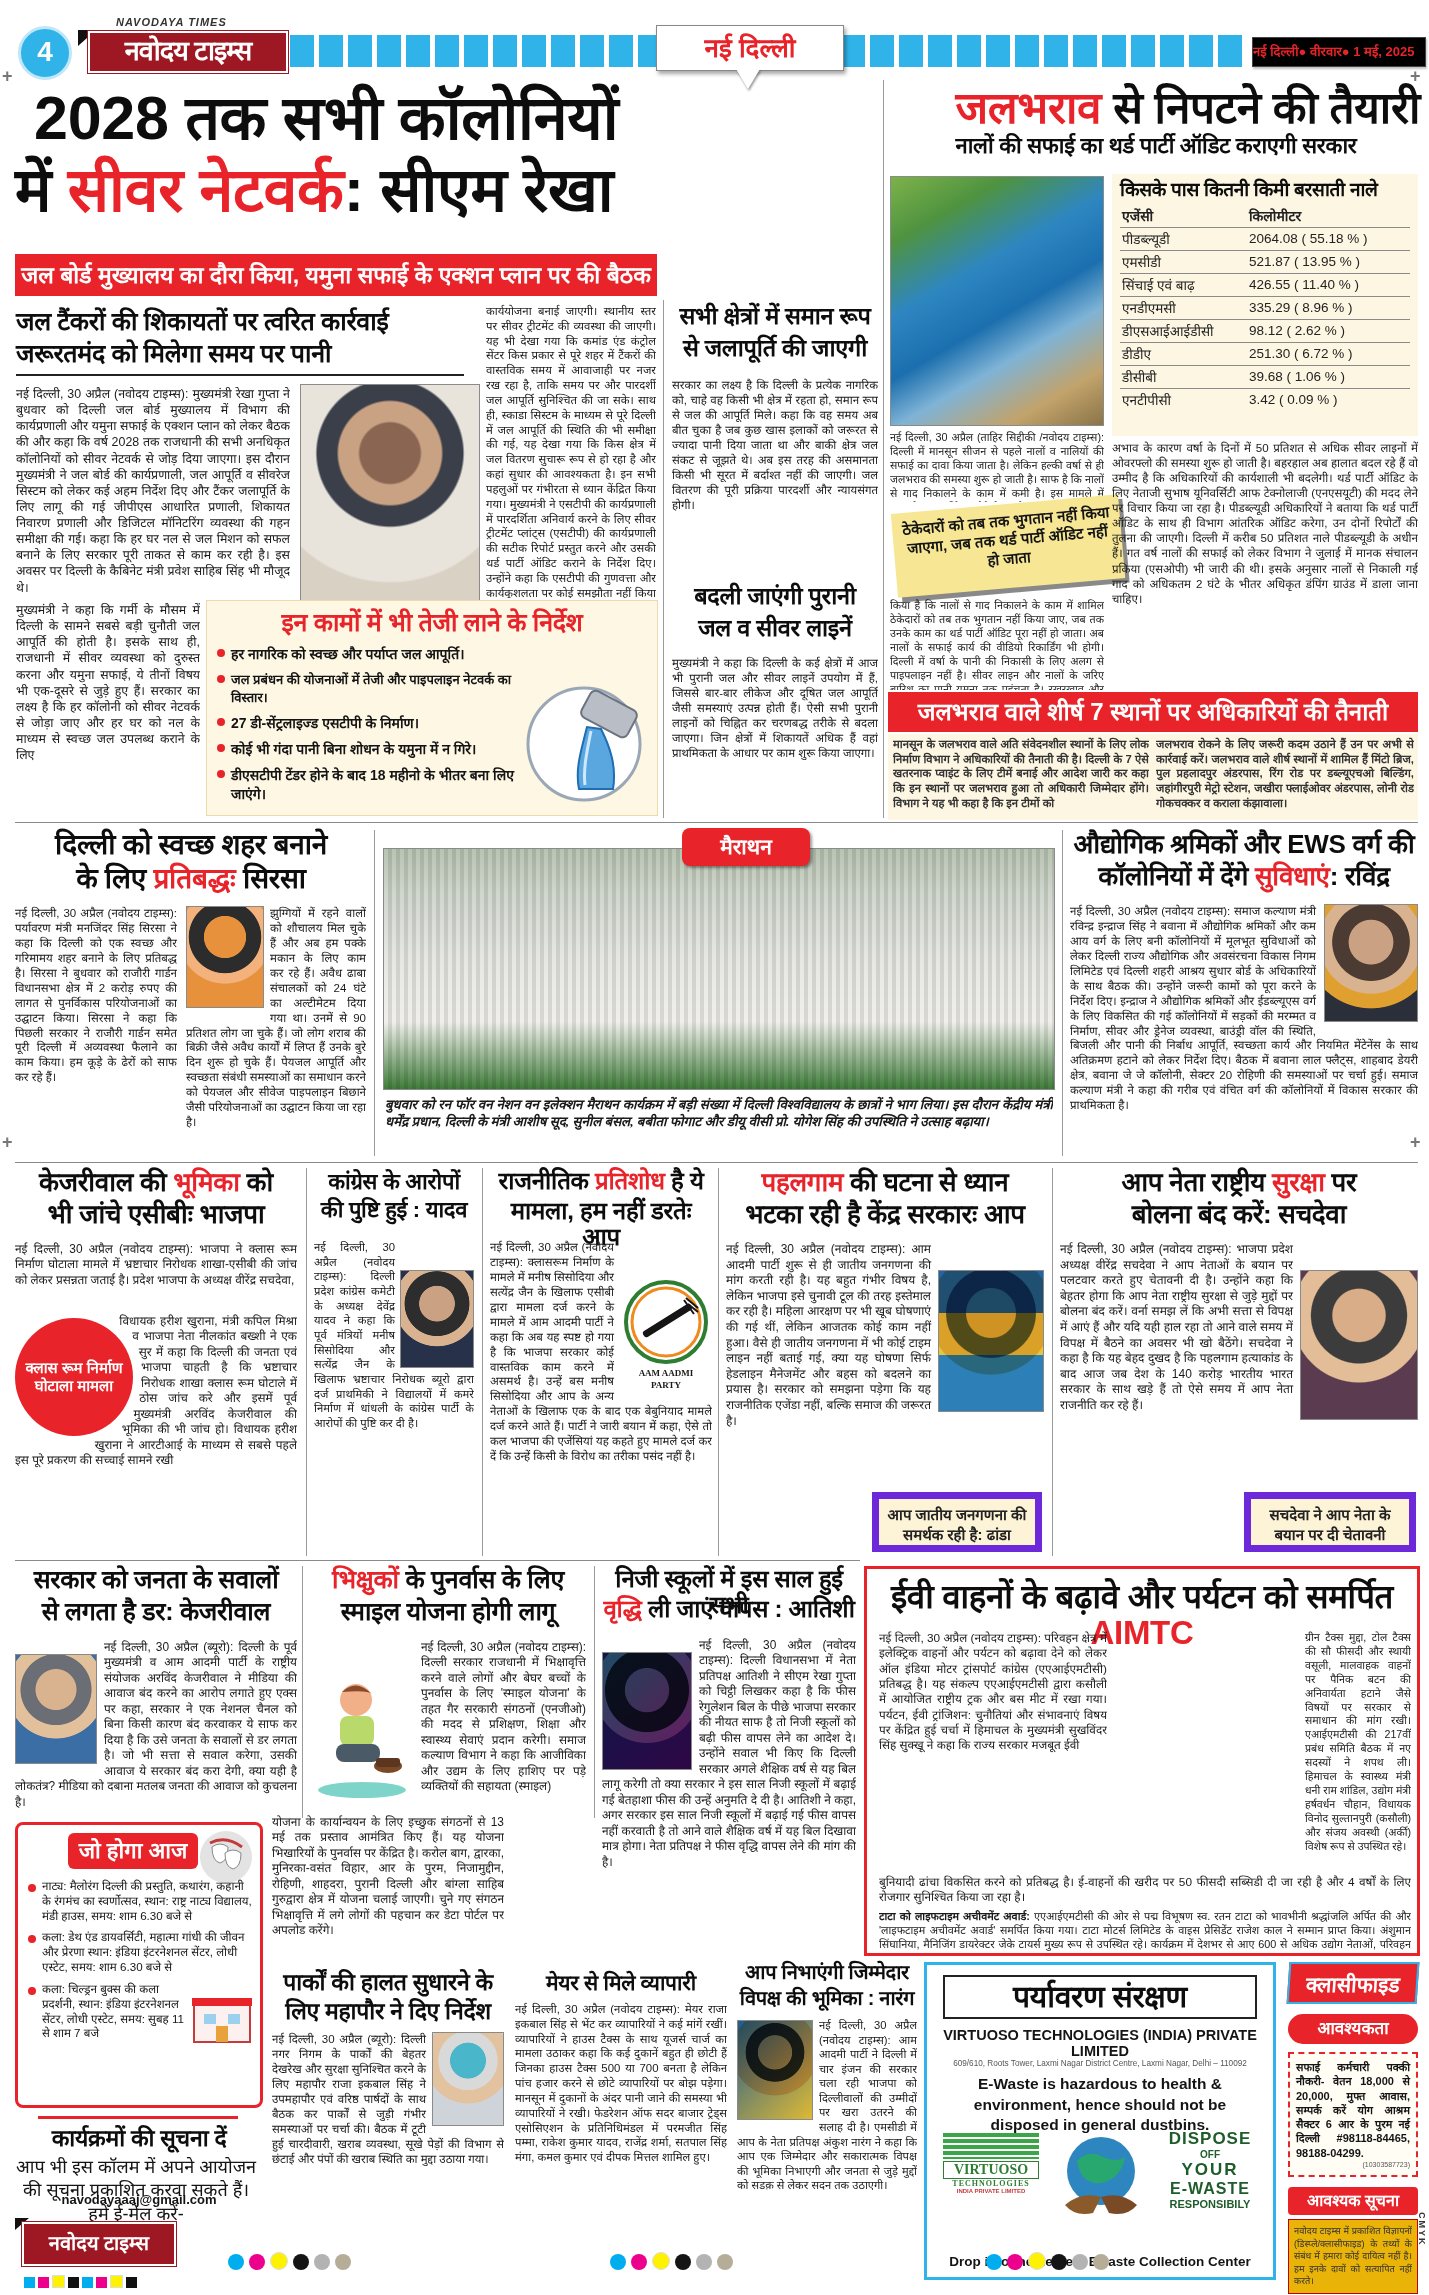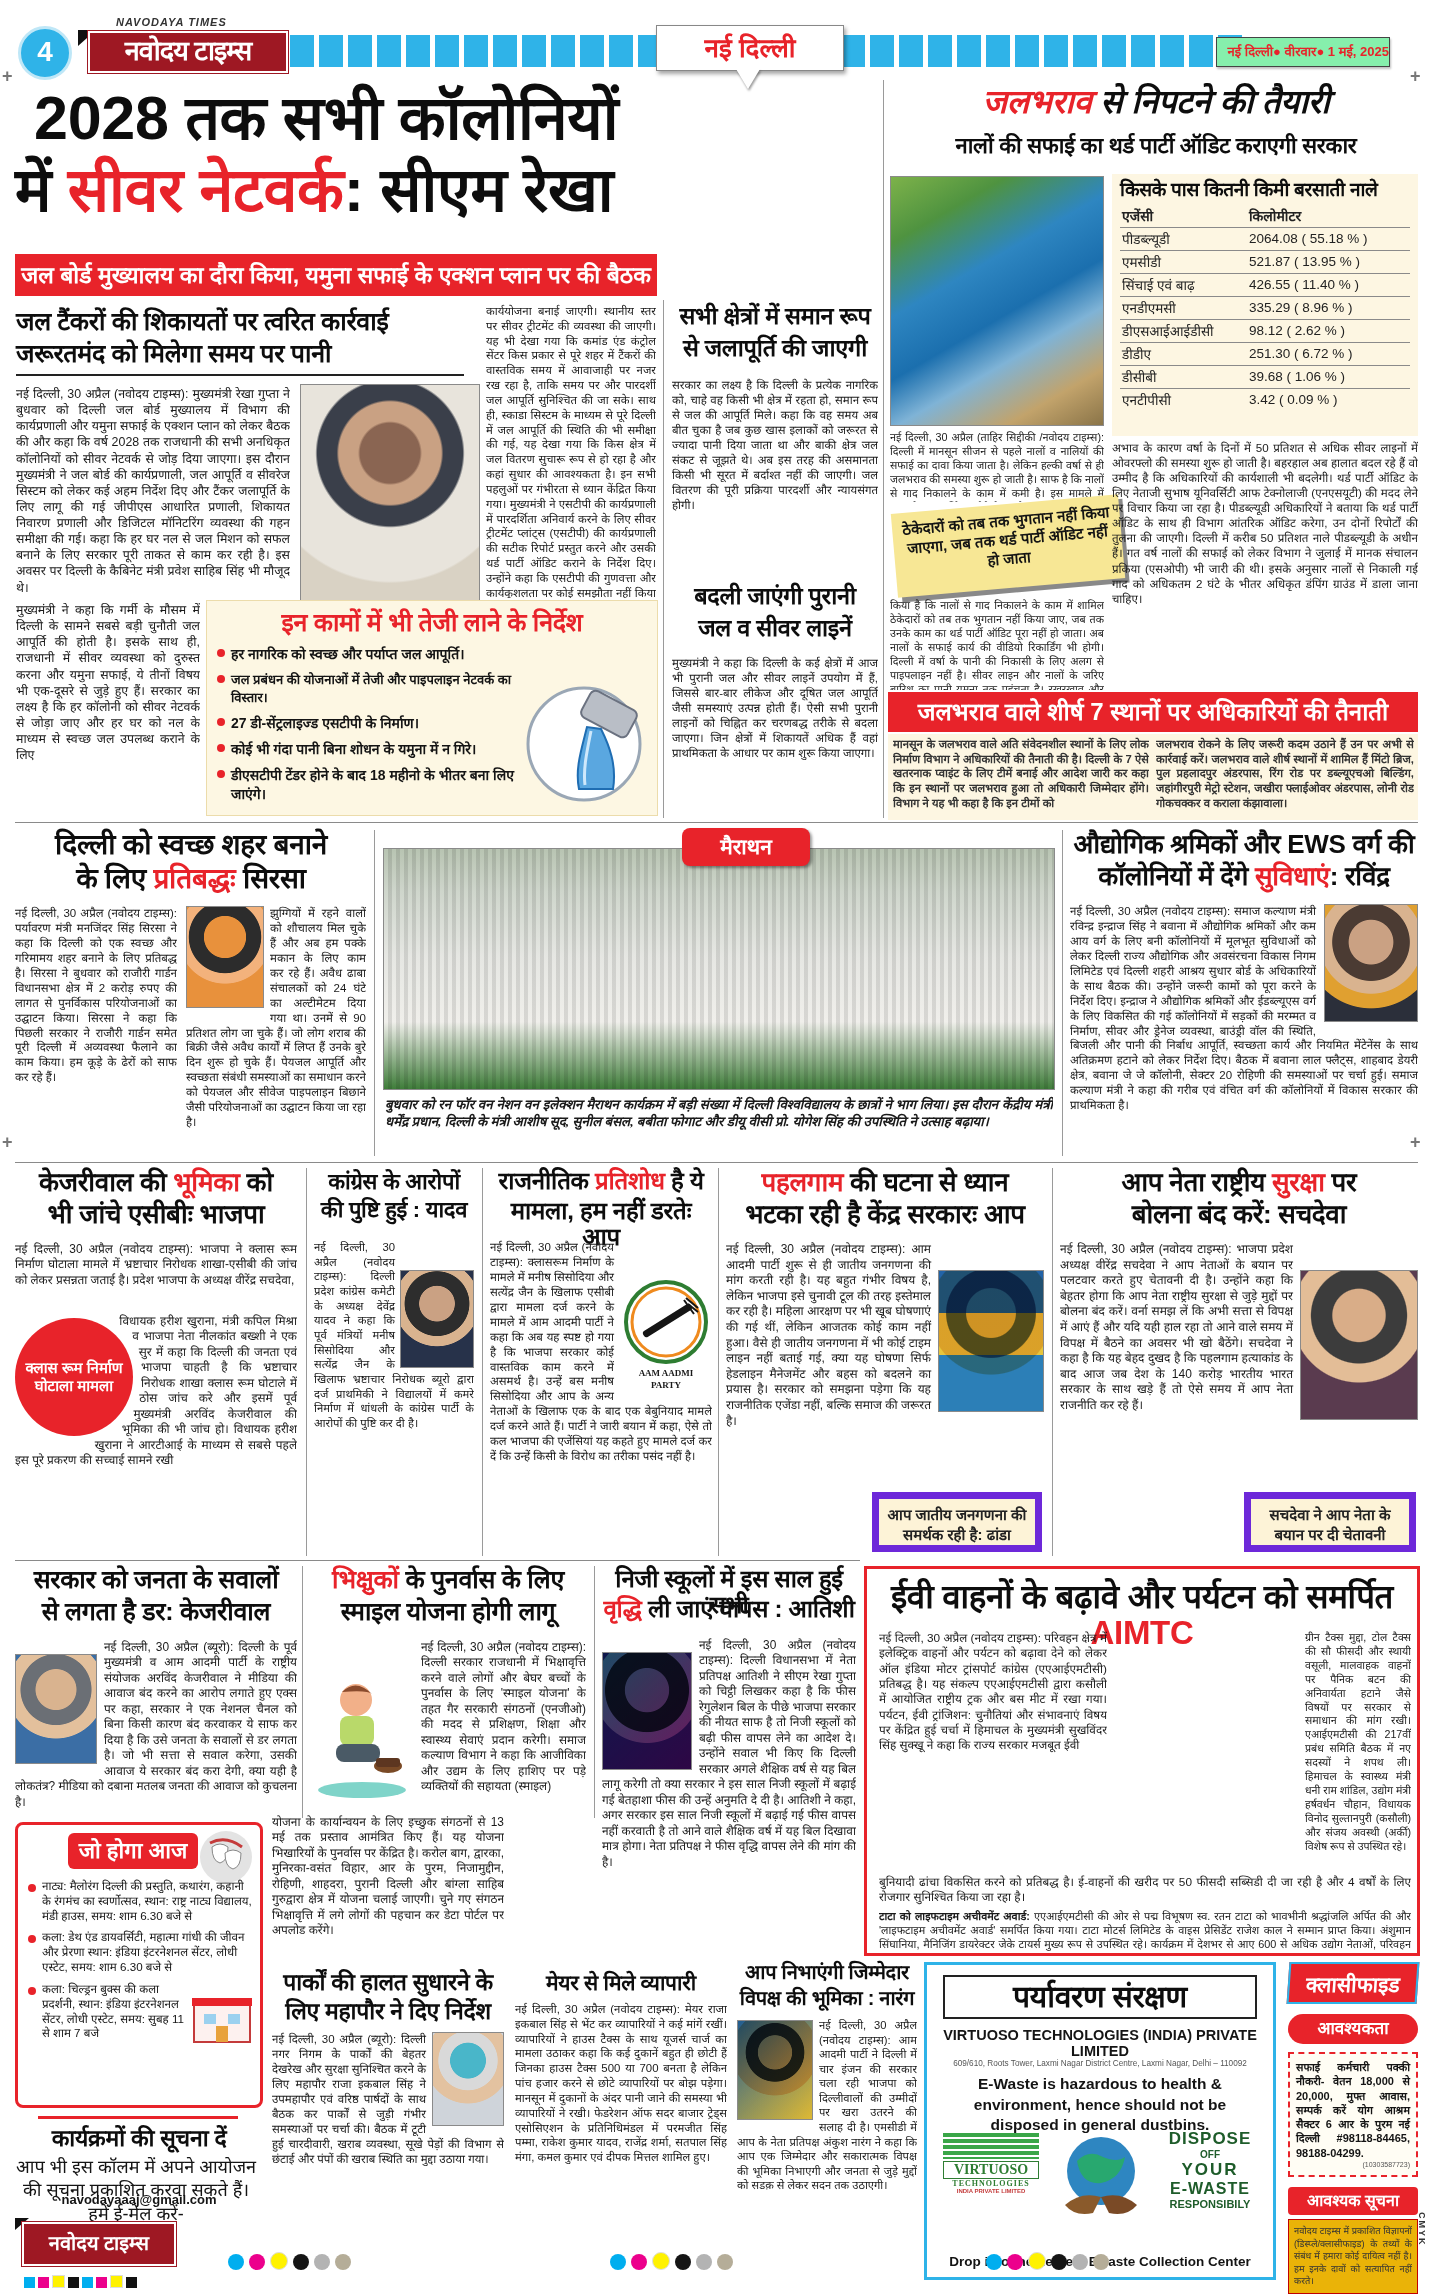--- a/index.html
+++ b/index.html
@@ -30,21 +30,21 @@
 
   <div class="a" style="left:18px;top:26px;width:48px;height:48px;border-radius:50%;background:#2fb3e8;border:3px solid #bfe7f7;color:#fff;font-size:28px;font-weight:bold;text-align:center;line-height:46px;">4</div>
   <div class="a" style="left:116px;top:16px;font-size:11px;font-weight:bold;font-style:italic;color:#333;letter-spacing:1px;">NAVODAYA TIMES</div>
   <div class="a" style="left:78px;top:30px;width:18px;height:16px;background:#111;clip-path:polygon(0 0,100% 0,0 100%);"></div>
   <div class="a" style="left:88px;top:31px;width:196px;height:38px;background:#9e1823;border:2px solid #fff;outline:1px solid #9e1823;color:#fff;font-size:27px;font-weight:bold;text-align:center;line-height:36px;letter-spacing:-1px;">नवोदय टाइम्स</div>
   <div class="a" style="left:290px;top:35px;width:952px;height:32px;background:repeating-linear-gradient(90deg,#2fb3e8 0 24px,#ffffff 24px 29px);"></div>
   <div class="a" style="left:656px;top:25px;width:186px;height:44px;background:#fff;border:1px solid #888;box-shadow:2px 3px 4px rgba(0,0,0,.35);text-align:center;">
     <span class="red" style="font-size:26px;font-weight:bold;line-height:44px;">नई दिल्ली</span>
   </div>
   <div class="a" style="left:736px;top:69px;width:0;height:0;border-left:12px solid transparent;border-right:12px solid transparent;border-top:20px solid #fff;filter:drop-shadow(1px 2px 1px rgba(0,0,0,.4));"></div>
-  <div class="a" style="left:1216px;top:37px;width:172px;height:28px;background:#86efac;border:1px solid #444;box-shadow:1px 2px 2px rgba(0,0,0,.25);text-align:right;">
+  <div class="a" style="left:1252px;top:37px;width:172px;height:28px;background:#000000;border:1px solid #444;box-shadow:1px 2px 2px rgba(0,0,0,.25);text-align:left;">
     <span class="red" style="font-size:13px;font-weight:bold;line-height:28px;">नई दिल्ली● वीरवार● 1 मई, 2025</span>
   </div>
 
   <div class="plus" style="left:2px;top:66px;">+</div>
   <div class="plus" style="left:1410px;top:66px;">+</div>
   <div class="plus" style="left:2px;top:1132px;">+</div>
   <div class="plus" style="left:1410px;top:1132px;">+</div>
 
   <div class="a hd" style="left:34px;top:86px;width:840px;font-size:61px;">2028 तक सभी कॉलोनियों</div>
   <div class="a hd" style="left:15px;top:158px;width:870px;font-size:61px;"><span>में </span><span class="red">सीवर नेटवर्क</span><span>: सीएम रेखा</span></div>
@@ -80,21 +80,21 @@
 
   <div class="vr" style="left:663px;top:300px;height:518px;"></div>
   <div class="a hd ctr" style="left:672px;top:304px;width:206px;font-size:23.5px;">सभी क्षेत्रों में समान रूप</div>
   <div class="a hd ctr" style="left:672px;top:336px;width:206px;font-size:23.5px;">से जलापूर्ति की जाएगी</div>
   <div class="a j" style="left:672px;top:378px;width:206px;height:198px;font-size:11.5px;">सरकार का लक्ष्य है कि दिल्ली के प्रत्येक नागरिक को, चाहे वह किसी भी क्षेत्र में रहता हो, समान रूप से जल की आपूर्ति मिले। कहा कि वह समय अब बीत चुका है जब कुछ खास इलाकों को जरूरत से ज्यादा पानी दिया जाता था और बाकी क्षेत्र जल संकट से जूझते थे। अब इस तरह की असमानता किसी भी सूरत में बर्दाश्त नहीं की जाएगी। जल वितरण की पूरी प्रक्रिया पारदर्शी और न्यायसंगत होगी।</div>
   <div class="a hd ctr" style="left:672px;top:584px;width:206px;font-size:23.5px;">बदली जाएंगी पुरानी</div>
   <div class="a hd ctr" style="left:672px;top:616px;width:206px;font-size:23.5px;">जल व सीवर लाइनें</div>
   <div class="a j" style="left:672px;top:656px;width:206px;height:160px;font-size:11.5px;">मुख्यमंत्री ने कहा कि दिल्ली के कई क्षेत्रों में आज भी पुरानी जल और सीवर लाइनें उपयोग में हैं, जिससे बार-बार लीकेज और दूषित जल आपूर्ति जैसी समस्याएं उत्पन्न होती हैं। ऐसी सभी पुरानी लाइनों को चिह्नित कर चरणबद्ध तरीके से बदला जाएगा। जिन क्षेत्रों में शिकायतें अधिक हैं वहां प्राथमिकता के आधार पर काम शुरू किया जाएगा।</div>
 
   <div class="vr" style="left:883px;top:80px;height:738px;"></div>
-  <div class="a hd" style="left:892px;top:84px;width:528px;font-size:33px;text-align:center;font-style:italic;"><span class="red">जलभराव</span><span> से निपटने की तैयारी</span></div>
+  <div class="a hd" style="left:892px;top:84px;width:528px;font-size:44px;text-align:right;"><span class="red">जलभराव</span><span> से निपटने की तैयारी</span></div>
   <div class="a hd ctr" style="left:892px;top:134px;width:528px;font-size:22px;font-weight:bold;">नालों की सफाई का थर्ड पार्टी ऑडिट कराएगी सरकार</div>
 
   <div class="ph" style="left:890px;top:176px;width:212px;height:248px;background:linear-gradient(150deg,#7db24a 0%,#4f9340 18%,#2e86c1 38%,#1b6fae 55%,#7fb3d6 68%,#c2a36b 85%,#8a7448 100%);"></div>
 
   <div class="a" style="left:1112px;top:174px;width:306px;height:262px;background:#fdf6e2;padding:6px 8px;box-sizing:border-box;">
     <div class="hd" style="font-size:19px;margin-bottom:3px;">किसके पास कितनी किमी बरसाती नाले</div>
     <table class="tbl">
       <tbody>
           <tr>
             <td style="font-weight:bold;font-size:14px;">एजेंसी</td>

